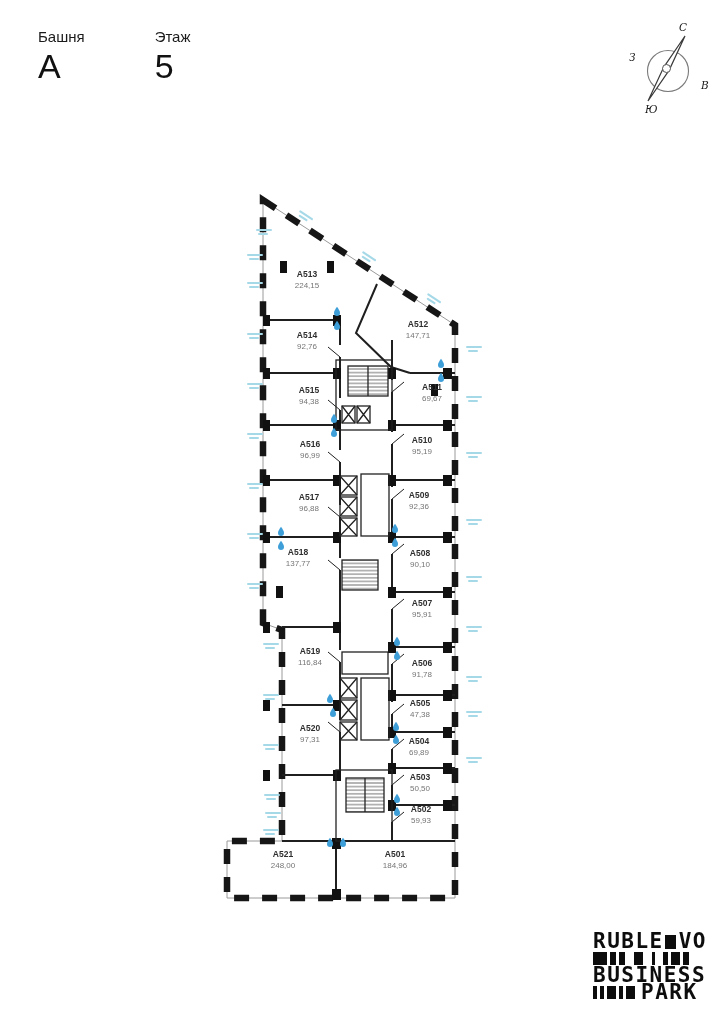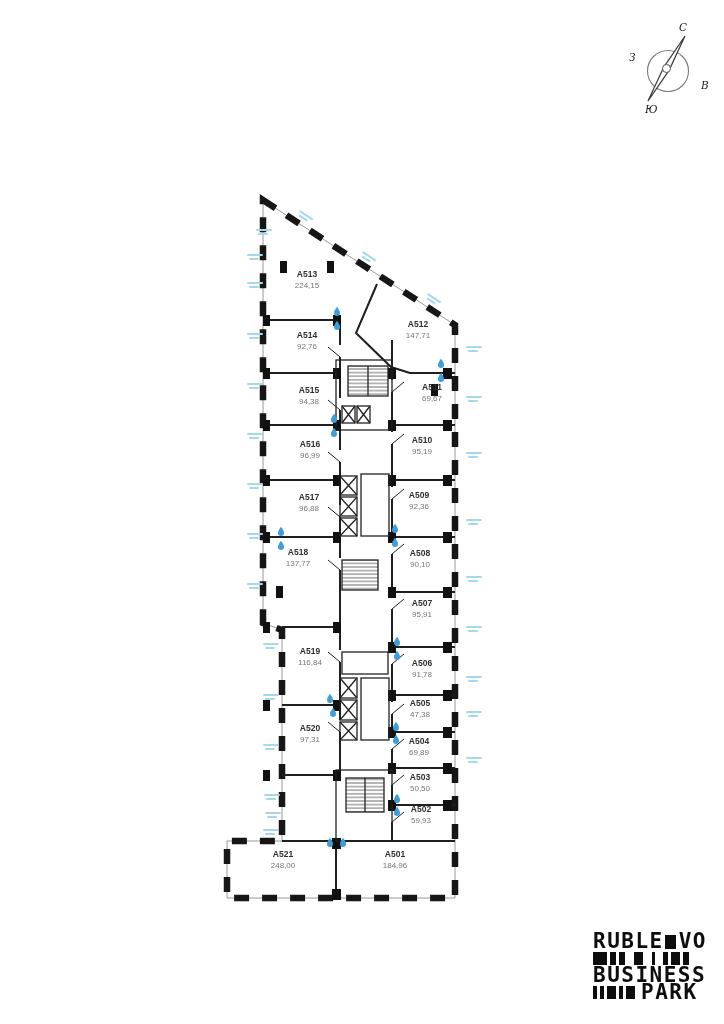--- a/index.html
+++ b/index.html
@@ -23,20 +23,30 @@
   .logo-block{width:11px;height:14px;background:#0d0d0d;display:inline-block;margin:0 3px 0 1px;}
   .bar-row{display:flex;align-items:center;height:14px;margin:1px 0 2px 0;}
   .bar-row span{display:inline-block;height:13px;background:#0d0d0d;}
   .logo-bottom{display:flex;align-items:flex-end;gap:6px;font-size:21px;letter-spacing:1.5px;line-height:17px;}
 </style>
 </head>
 <body>
 
 <div class="page">
 
+  <div class="hdr">
+    <div class="cell">
+      <div class="lbl">Башня</div>
+      <div class="val">A</div>
+    </div>
+    <div class="cell">
+      <div class="lbl">Этаж</div>
+      <div class="val">5</div>
+    </div>
+  </div>
 
   <svg class="compass" width="92" height="104" viewBox="0 0 92 104">
     <circle cx="46" cy="59" r="20.5" fill="none" stroke="#7a7a7a" stroke-width="1.1"></circle>
     <polygon points="63,24 47.2,58.1 26,89 41.8,55.1" fill="#ffffff" stroke="#3a3a3a" stroke-width="1.2"></polygon>
     <circle cx="44.5" cy="56.5" r="4" fill="#ffffff" stroke="#555" stroke-width="1"></circle>
     <text x="57" y="19">С</text>
     <text x="23" y="101">Ю</text>
     <text x="7" y="49">З</text>
     <text x="79" y="77">В</text>
   </svg>

